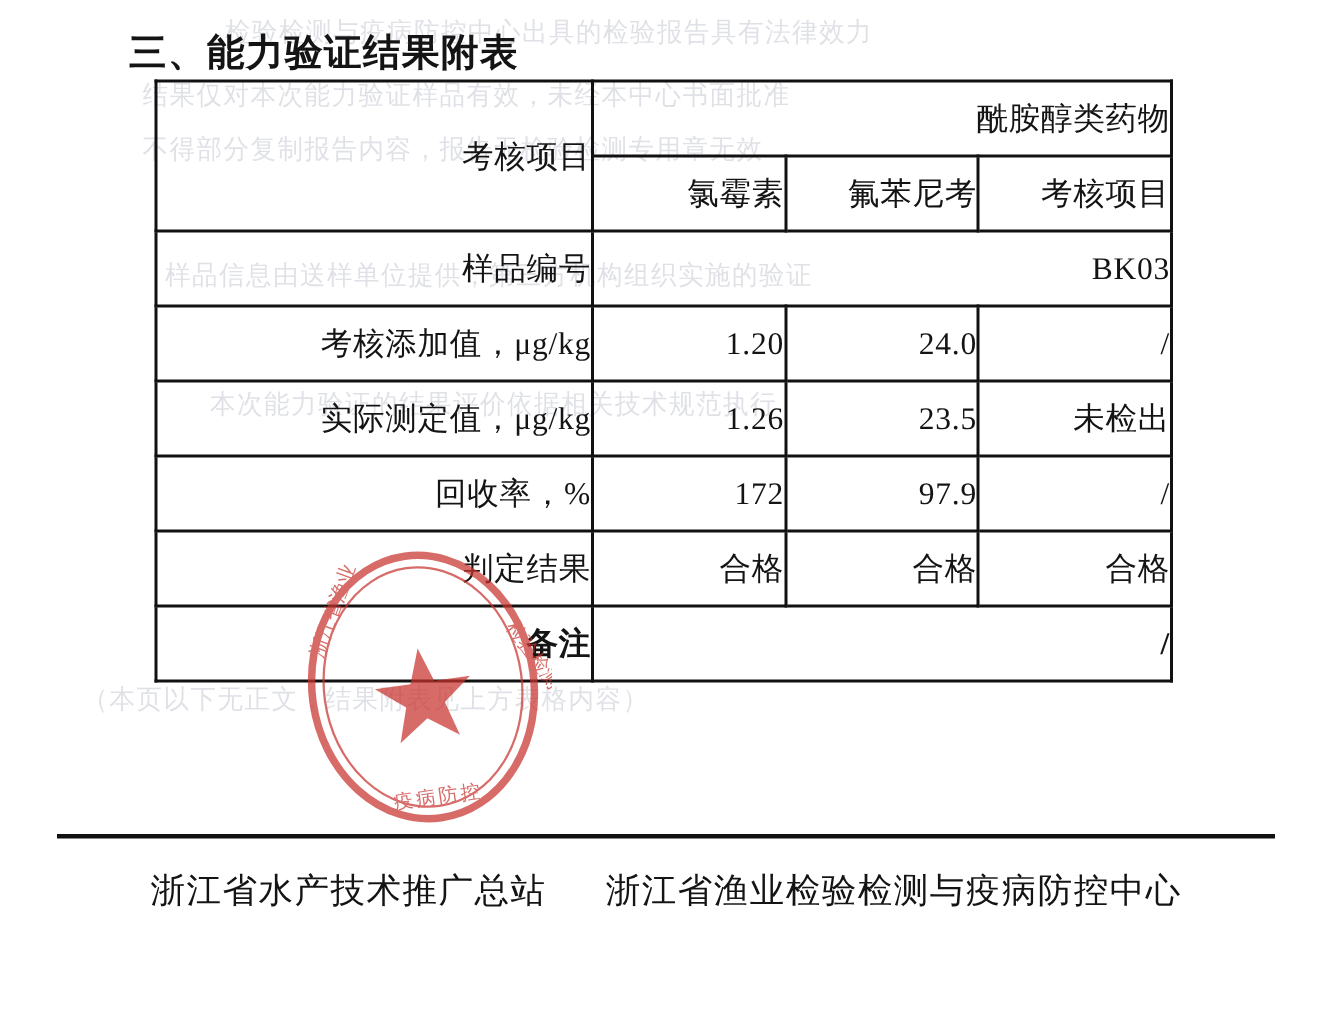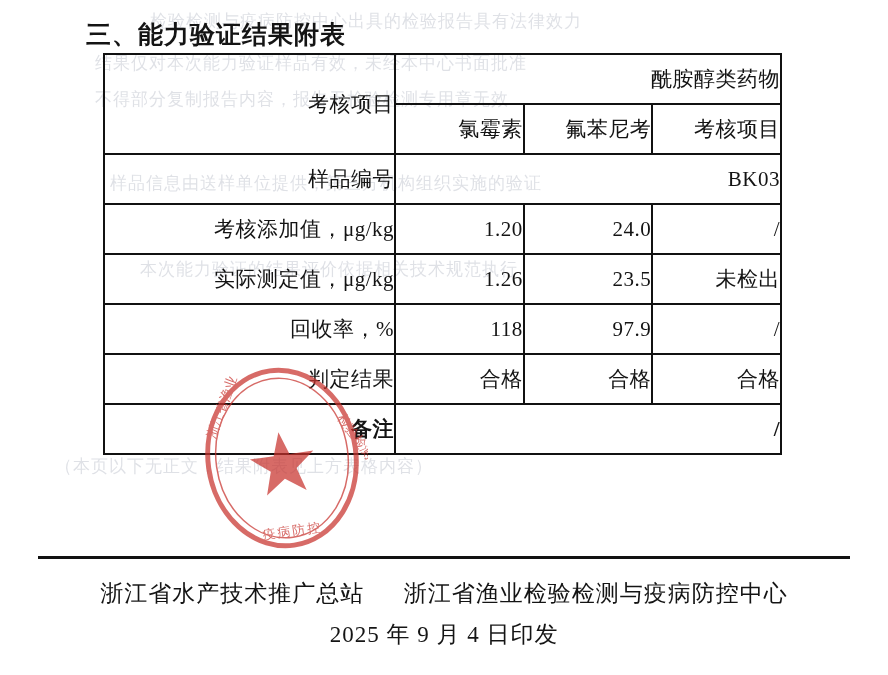--- a/index.html
+++ b/index.html
@@ -168,21 +168,21 @@
 
         <tr>
           <td>实际测定值，μg/kg</td>
           <td class="num">1.26</td>
           <td class="num">23.5</td>
           <td>未检出</td>
         </tr>
 
         <tr>
           <td>回收率，%</td>
-          <td class="num">118</td>
+          <td class="num">172</td>
           <td class="num">97.9</td>
           <td class="num slash">/</td>
         </tr>
 
         <tr>
           <td>判定结果</td>
           <td>合格</td>
           <td>合格</td>
           <td>合格</td>
         </tr>
@@ -207,17 +207,14 @@
   </svg>
 
   <div class="footer-rule"></div>
 
   <div class="footer-line1">
     <span>浙江省水产技术推广总站</span>
     <span class="gap"></span>
     <span>浙江省渔业检验检测与疫病防控中心</span>
   </div>
 
-  <div class="footer-line2">
-    <span>2025 年 9 月 4 日印发</span>
-  </div>
 
 </div>
 
 </body></html>

